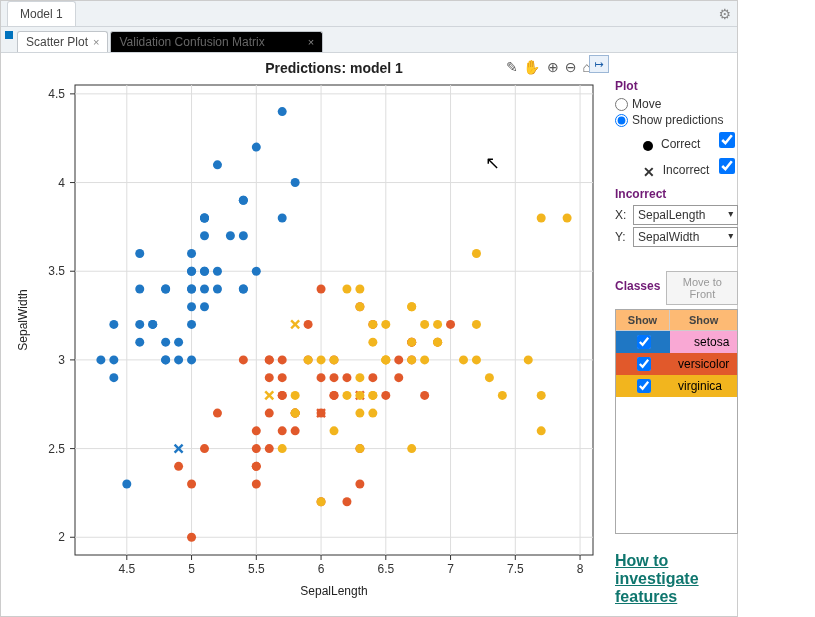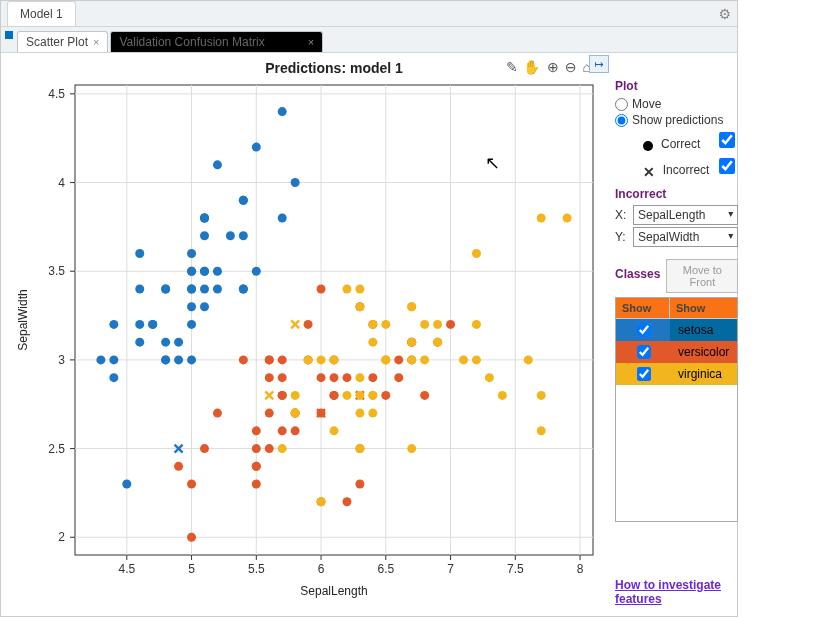--- a/index.html
+++ b/index.html
@@ -159,40 +159,41 @@
     display:flex;align-items:center;
     font-size:12px;
     cursor:pointer;
   }
   .select::after {
     content:"▾";
     position:absolute;
     right:4px;top:2px;
     font-size:10px;color:#333;
   }
-  .classes-header {display:flex;align-items:center;gap:6px;}
+  .classes-header {display:flex;align-items:center;gap:6px;margin-top:12px;}
   .classes-header h4 {flex:1;}
   .btn-front {
     font-size:11px;
     padding:4px 6px;
     border:1px solid #bbb;
     background:#f5f5f5;
     color:#999;
     cursor:default;
   }
   .class-table {
     border:1px solid #aaa;
     margin-top:4px;
     height:225px;
     display:flex;flex-direction:column;
   }
   .class-table-header {
     display:flex;
-    background:#f97316;
+    background:#fdba74;
     border-bottom:1px solid #ccc;
+    text-align:center;
   }
   .class-table-header div {
     padding:4px 6px;
     font-size:11px;
     font-weight:600;
     color:#444;
   }
   .col-show {width:54px;border-right:1px solid #ccc;}
   .col-order {flex:1;}
   .class-row {display:flex;align-items:stretch;height:22px;}
@@ -202,25 +203,25 @@
   .class-row .order-cell {
     flex:1;display:flex;align-items:center;padding:0 8px;color:#fff;font-size:12px;
   }
   .class-row input[type=checkbox]{width:14px;height:14px;}
   .footer-link {
     margin-top:auto;
     text-align:left;
     padding:6px 0 2px 0;
   }
   .footer-link a {
-    color:#6d28d9;
+    color:#0f766e;
     font-weight:600;
     text-decoration:underline;
     cursor:pointer;
-    font-size:12px;
+    font-size:16px;
   }
   .cursor-arrow {
     position:absolute;
     font-size:18px;
     color:#000;
     pointer-events:none;
   }
 </style>
 </head>
 <body>
@@ -510,21 +511,21 @@
         <div class="class-table">
           <div class="class-table-header">
             <div class="col-show">Show</div>
             <div class="col-order">Show</div>
           </div>
           <div id="class-rows">
               <div class="class-row">
                 <div class="show-cell" style="background:#1f77c4;">
                   <input type="checkbox" checked="" style="">
                 </div>
-                <div class="order-cell" style="background:#0369a1;">
+                <div class="order-cell" style="background:#f9a8d4;justify-content:flex-end;">
                   <span style="color:#000">setosa</span>
                 </div>
               </div>
               <div class="class-row">
                 <div class="show-cell" style="background:#e1592b;">
                   <input type="checkbox" checked="" style="">
                 </div>
                 <div class="order-cell" style="background:#e1592b;justify-content:flex-end;">
                   <span style="color:#000">versicolor</span>
                 </div>

